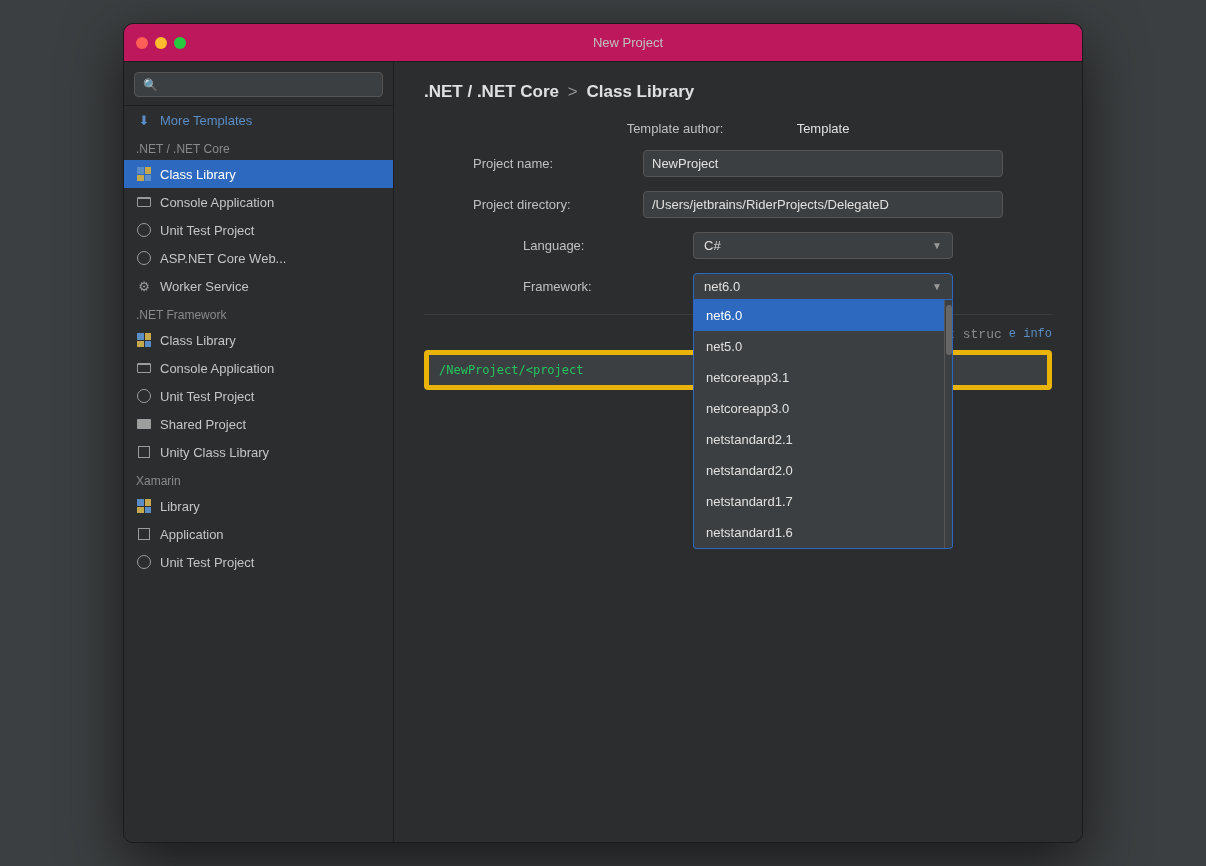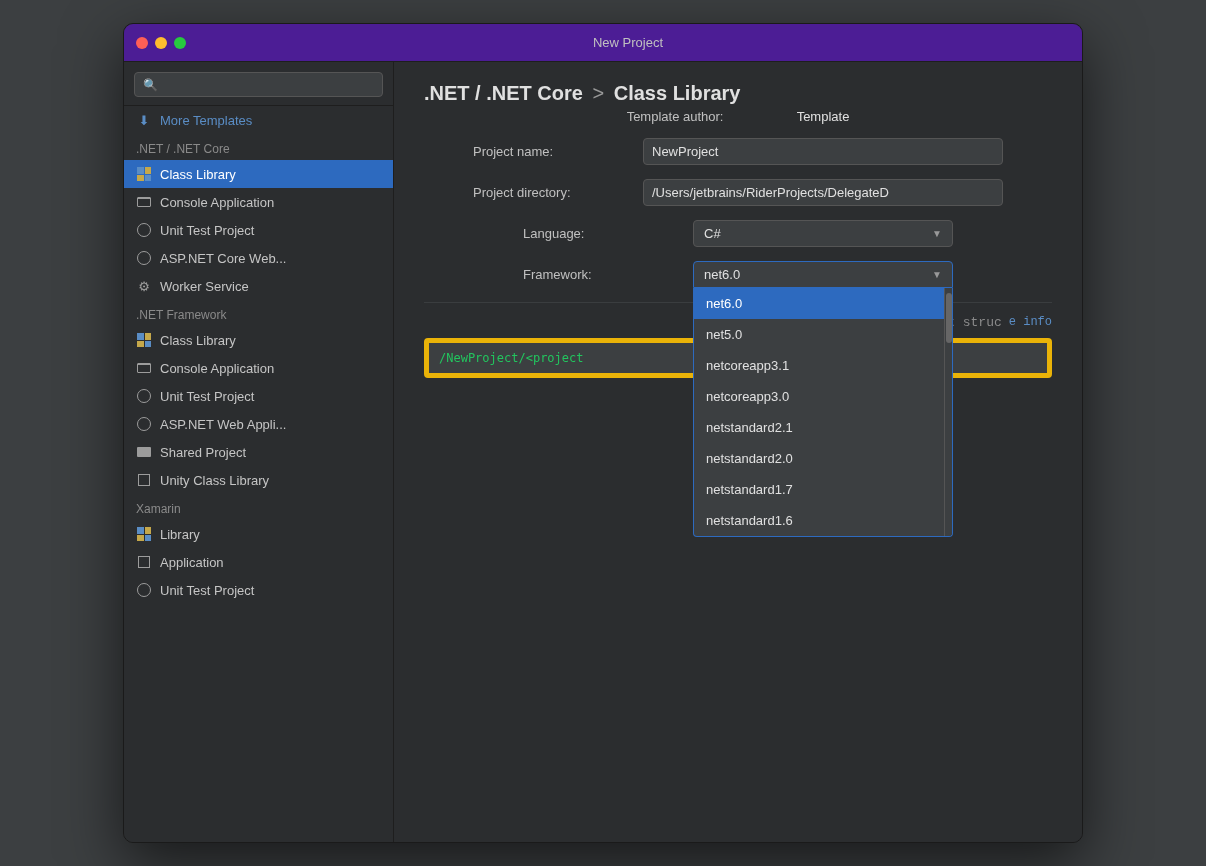--- a/index.html
+++ b/index.html
@@ -18,21 +18,21 @@
       height: 820px;
       background: #2b2d2f;
       border-radius: 10px;
       border: 1px solid #1a1a1a;
       display: flex;
       flex-direction: column;
       box-shadow: 0 20px 60px rgba(0,0,0,0.6);
       overflow: hidden;
     }
     .titlebar {
-      background: #4c1d95;
+      background: #be185d;
       height: 38px;
       display: flex;
       align-items: center;
       padding: 0 12px;
       border-bottom: 1px solid #1e1e1e;
       flex-shrink: 0;
     }
     .traffic-lights {
       display: flex;
       gap: 7px;
@@ -185,24 +185,24 @@
     }
     
     .main {
       flex: 1;
       background: #2b2d2f;
       padding: 20px 30px;
       overflow: auto;
       position: relative;
     }
     .breadcrumb {
-      font-size: 20px;
+      font-size: 17px;
       font-weight: 700;
       color: #e0e0e0;
-      margin-bottom: 4px;
+      margin-bottom: 19px;
     }
     .breadcrumb span.separator {
       font-weight: 400;
       color: #999;
       margin: 0 4px;
     }
     .form-row {
       display: flex;
       align-items: center;
       margin-bottom: 14px;
@@ -428,26 +428,20 @@
         <span>Console Application</span>
       </div>
 
       <div class="sidebar-item">
         <span class="sidebar-item-icon">
           <div class="icon-circle-arrow"></div>
         </span>
         <span>Unit Test Project</span>
       </div>
 
-      <div class="sidebar-item">
-        <span class="sidebar-item-icon">
-          <div class="icon-globe"></div>
-        </span>
-        <span>ASP.NET Web Appli...</span>
-      </div>
 
       <div class="sidebar-item">
         <span class="sidebar-item-icon">
           <div class="icon-folder"></div>
         </span>
         <span>Shared Project</span>
       </div>
 
       <div class="sidebar-item">
         <span class="sidebar-item-icon">

